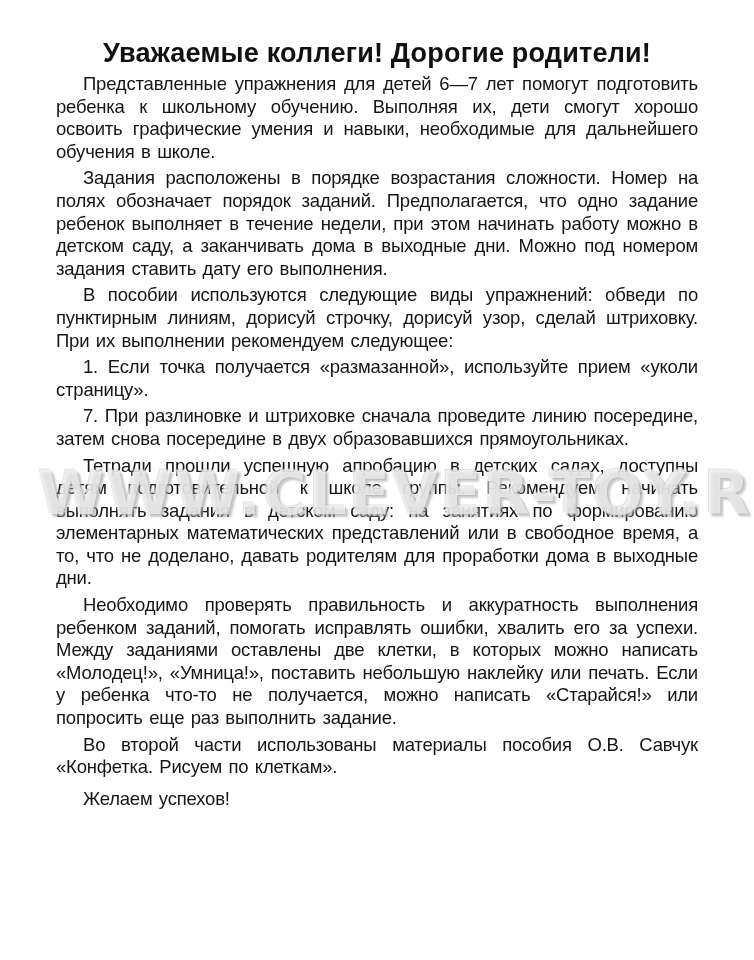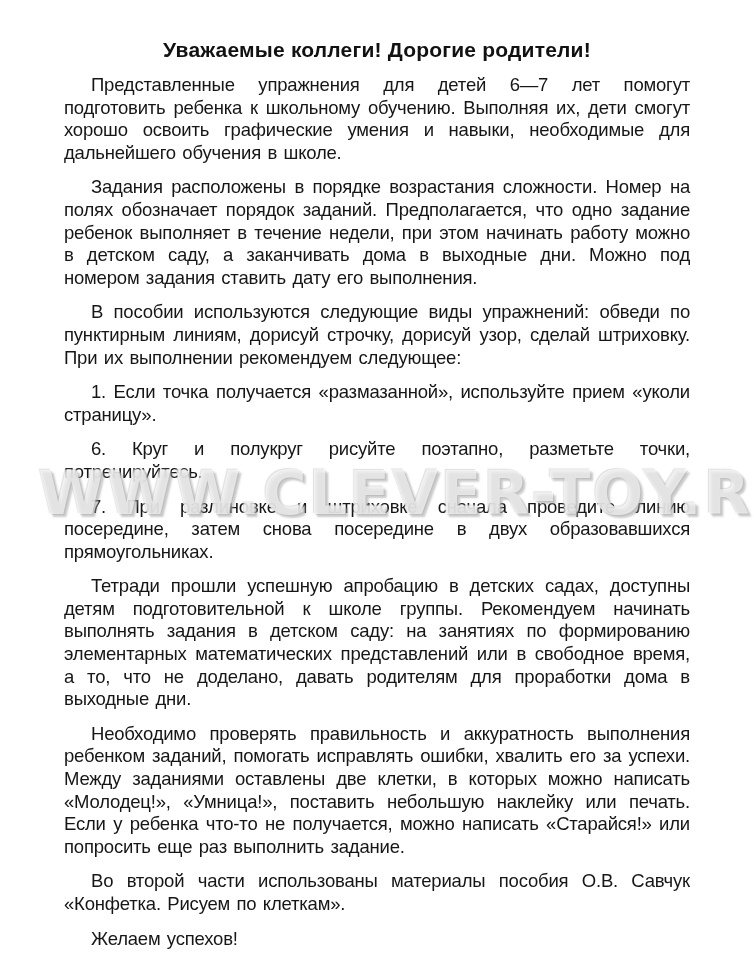--- a/index.html
+++ b/index.html
@@ -12,31 +12,31 @@
     width: 754px;
     height: 960px;
     background: #ffffff;
     overflow: hidden;
     font-family: "Liberation Sans", sans-serif;
     color: #161616;
   }
   .title {
     margin: 38px 52px 1px 52px;
     text-align: center;
-    font-size: 21px;
+    font-size: 27px;
     font-weight: bold;
     letter-spacing: 0.2px;
     color: #111111;
   }
   .doc-body {
     margin: 0 52px;
     width: 650px;
   }
   .doc-body p {
-    margin: 12px;
+    margin: 4px;
     text-align: justify;
     text-indent: 27px;
     font-size: 18.5px;
     line-height: 22.6px;
     letter-spacing: -0.2px;
     word-spacing: 1.5px;
   }
   .doc-body p.closing {
     margin-top: 9px;
     text-align: left;
@@ -66,21 +66,20 @@
 
   <div class="watermark">WWW.CLEVER-TOY.RU</div>
 
   <h1 class="title">Уважаемые коллеги! Дорогие родители!</h1>
 
   <main class="doc-body">
     <p>Представленные упражнения для детей 6—7 лет помогут подготовить ребенка к школьному обучению. Выполняя их, дети смогут хорошо освоить графические умения и навыки, необходимые для дальнейшего обучения в школе.</p>
     <p>Задания расположены в порядке возрастания сложности. Номер на полях обозначает порядок заданий. Предполагается, что одно задание ребенок выполняет в течение недели, при этом начинать работу можно в детском саду, а заканчивать дома в выходные дни. Можно под номером задания ставить дату его выполнения.</p>
     <p>В пособии используются следующие виды упражнений: обведи по пунктирным линиям, дорисуй строчку, дорисуй узор, сделай штриховку. При их выполнении рекомендуем следующее:</p>
     <p>1. Если точка получается «размазанной», используйте прием «уколи страницу».</p>
-    <p>6. Круг и полукруг рисуйте поэтапно, разметьте точки, потренируйтесь.</p>
     <p>7. При разлиновке и штриховке сначала проведите линию посередине, затем снова посередине в двух образовавшихся прямоугольниках.</p>
     <p>Тетради прошли успешную апробацию в детских садах, доступны детям подготовительной к школе группы. Рекомендуем начинать выполнять задания в детском саду: на занятиях по формированию элементарных математических представлений или в свободное время, а то, что не доделано, давать родителям для проработки дома в выходные дни.</p>
     <p>Необходимо проверять правильность и аккуратность выполнения ребенком заданий, помогать исправлять ошибки, хвалить его за успехи. Между заданиями оставлены две клетки, в которых можно написать «Молодец!», «Умница!», поставить небольшую наклейку или печать. Если у ребенка что-то не получается, можно написать «Старайся!» или попросить еще раз выполнить задание.</p>
     <p>Во второй части использованы материалы пособия О.В. Савчук «Конфетка. Рисуем по клеткам».</p>
     <p class="closing">Желаем успехов!</p>
   </main>
 
 </div>
 
 </body></html>

